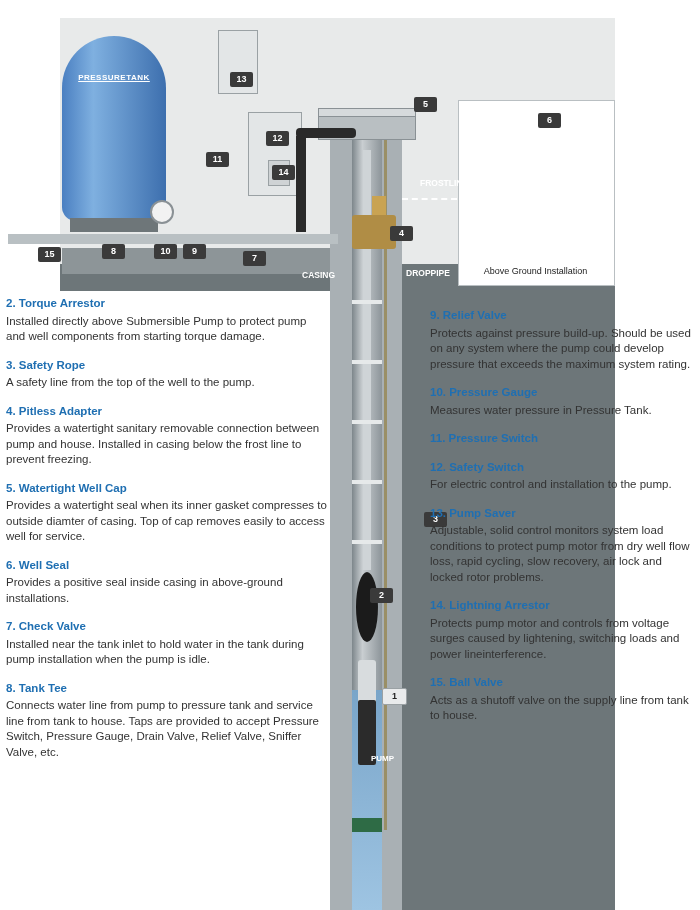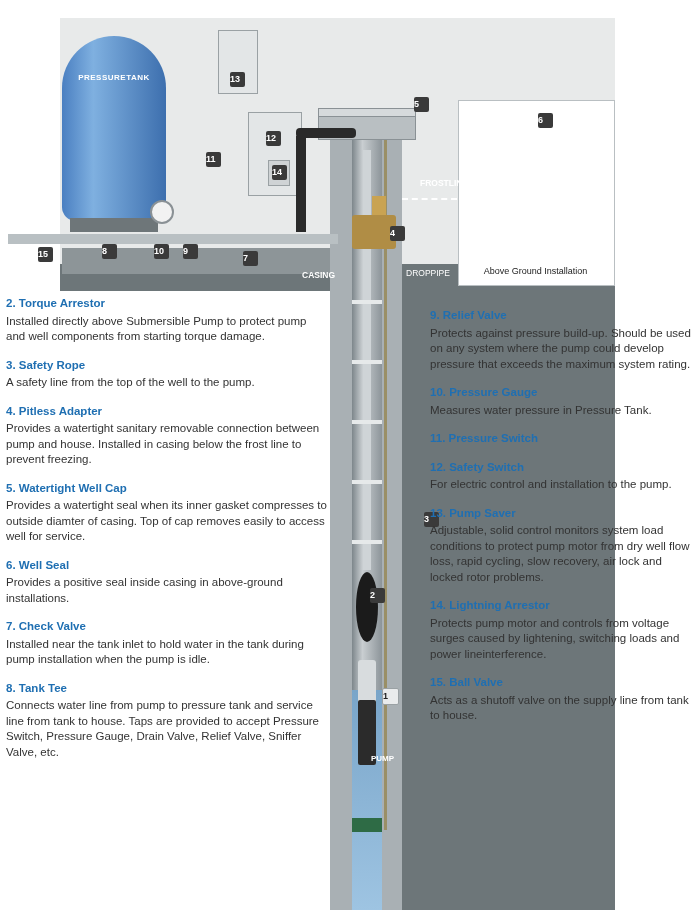--- a/index.html
+++ b/index.html
@@ -86,21 +86,21 @@
     position:absolute;left:372px;top:196px;width:14px;height:30px;
     background:#c9a352;
   }
   .tank{
     position:absolute;left:62px;top:36px;width:104px;height:185px;
     background:linear-gradient(to right,#4a7fc1 0%,#7fb0e0 30%,#3d6fae 100%);
     border-radius:52px 52px 14px 14px;
   }
   .tank-label{
     position:absolute;left:62px;top:72px;width:104px;text-align:center;
-    color:#fff;font-size:8px;font-weight:bold;letter-spacing:.5px;line-height:11px;
+    color:#fff;font-size:8px;font-weight:bold;letter-spacing:.5px;line-height:11px;text-decoration:underline;
   }
   .tank-base{
     position:absolute;left:70px;top:218px;width:88px;height:14px;background:#6e7679;
   }
   .slab{
     position:absolute;left:62px;top:248px;width:268px;height:26px;background:#8d9598;
   }
   .supply-line{
     position:absolute;left:8px;top:234px;width:330px;height:10px;background:#b9c0c3;
   }
@@ -138,29 +138,29 @@
     position:absolute;left:402px;top:198px;width:212px;height:0;
     border-top:2px dashed #ffffff;
   }
   .frost-text{
     position:absolute;left:420px;top:178px;font-size:8.5px;color:#fff;font-weight:bold;line-height:10px;
   }
   .casing-text{
     position:absolute;left:302px;top:270px;font-size:8.5px;color:#fff;font-weight:bold;
   }
   .droppipe-text{
-    position:absolute;left:406px;top:268px;font-size:8.5px;color:#fff;font-weight:normal;line-height:10px;
+    position:absolute;left:406px;top:268px;font-size:8.5px;color:#fff;font-weight:bold;line-height:10px;
   }
   .pump-text{
     position:absolute;left:352px;top:754px;width:42px;text-align:right;font-size:8px;color:#fff;font-weight:bold;
   }
   
   .num{
     position:absolute;background:#3a3a3a;color:#fff;font-size:9px;font-weight:bold;
-    width:15px;height:15px;line-height:15px;text-align:left;border-radius:2px;
+    width:23px;height:15px;line-height:15px;text-align:center;border-radius:2px;
   }
   .num.light{background:#e9ebec;color:#222;border:1px solid #9aa1a4;}
   
   .col{
     position:absolute;font-size:11.5px;line-height:15.5px;color:#333;
   }
   #col-left{left:6px;top:296px;width:322px;}
   #col-right{left:430px;top:308px;width:264px;}
   .entry{margin-bottom:13px;}
   .entry h4{

